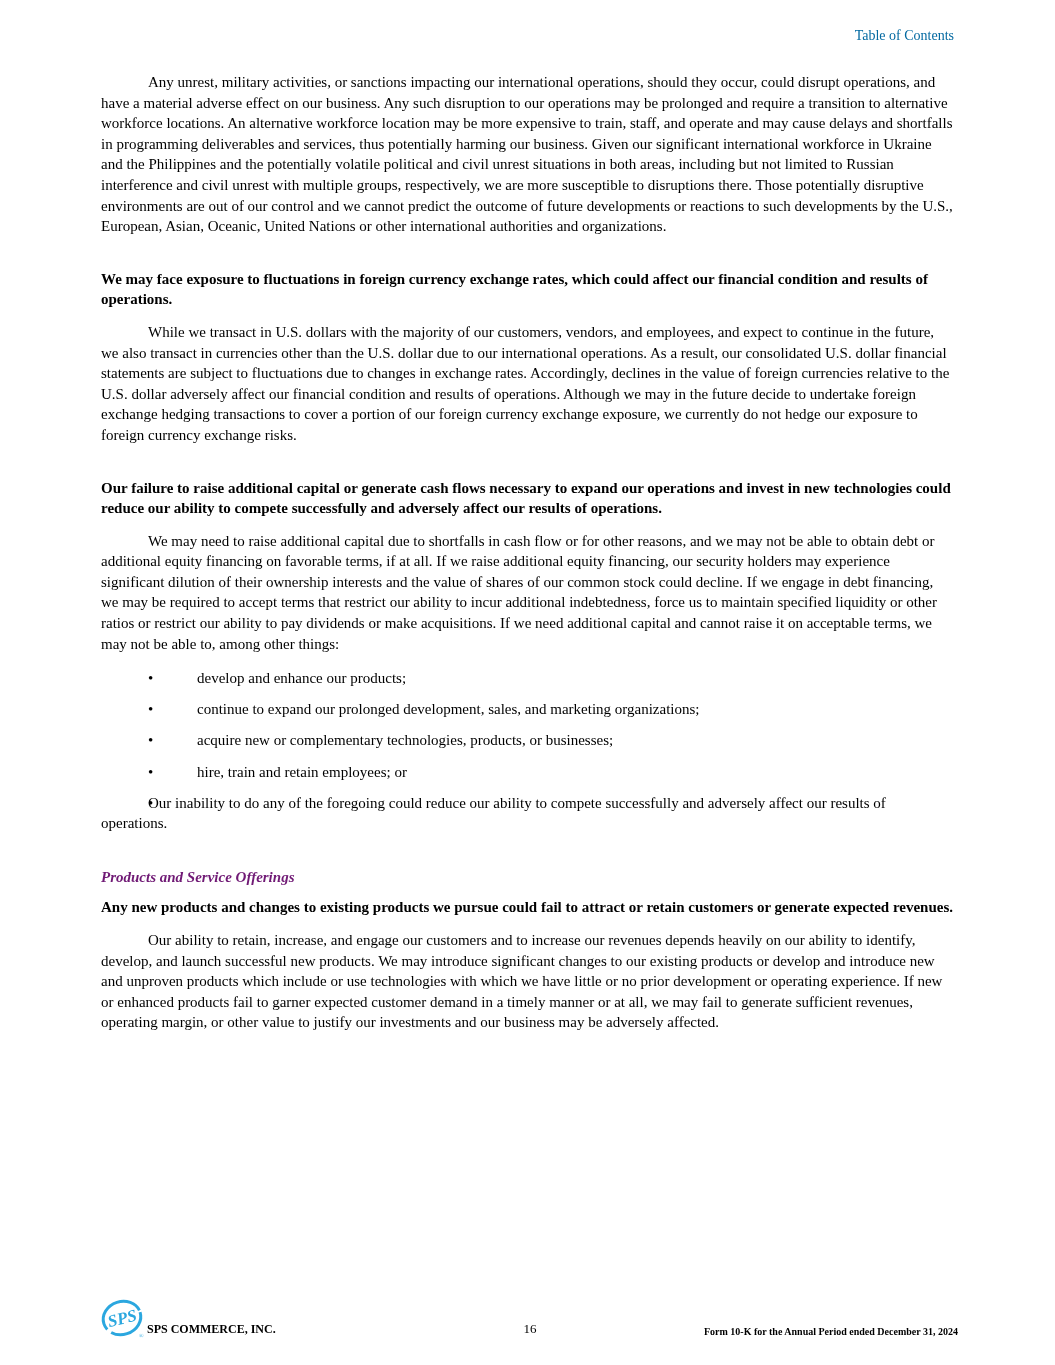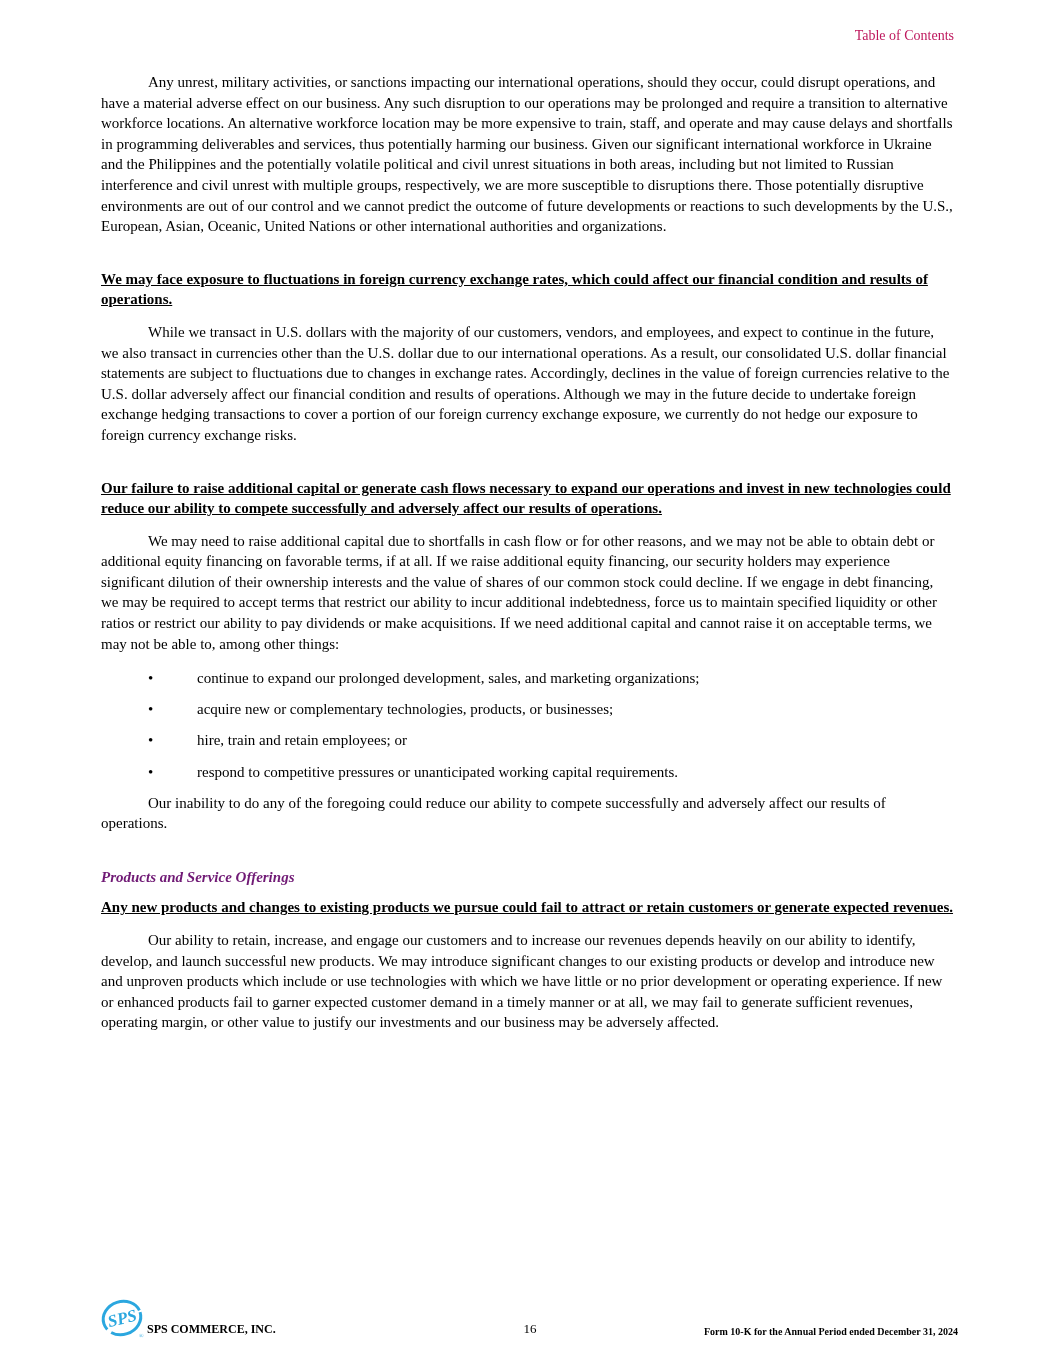--- a/index.html
+++ b/index.html
@@ -11,40 +11,39 @@
     font-family: "Liberation Serif", "DejaVu Serif", serif;
     color: #000000;
     overflow: hidden;
   }
   .toc {
     position: absolute;
     top: 27px;
     right: 101px;
     font-size: 14px;
     line-height: 17px;
-    color: #be185d;
+    color: #0369a1;
   }
   .content {
     position: absolute;
     left: 101px;
     top: 72px;
     width: 853px;
     font-size: 15px;
     line-height: 20.6px;
     text-align: left;
   }
   .para {
     margin: 0;
     text-indent: 47px;
   }
   .bold-heading {
     font-weight: bold;
     margin: 32px 0 12px 0;
     text-indent: 0;
-    text-decoration: underline;
   }
   .bold-heading.tight-top {
     margin-top: 10px;
   }
   .bullet-list {
     margin-top: 14px;
   }
   .bullet-row {
     position: relative;
     padding-left: 96px;
@@ -115,33 +114,36 @@
 
     <p class="para">While we transact in U.S. dollars with the majority of our customers, vendors, and employees, and expect to continue in the future, we also transact in currencies other than the U.S. dollar due to our international operations. As a result, our consolidated U.S. dollar financial statements are subject to fluctuations due to changes in exchange rates. Accordingly, declines in the value of foreign currencies relative to the U.S. dollar adversely affect our financial condition and results of operations. Although we may in the future decide to undertake foreign exchange hedging transactions to cover a portion of our foreign currency exchange exposure, we currently do not hedge our exposure to foreign currency exchange risks.</p>
 
     <p class="para bold-heading">Our failure to raise additional capital or generate cash flows necessary to expand our operations and invest in new technologies could reduce our ability to compete successfully and adversely affect our results of operations.</p>
 
     <p class="para">We may need to raise additional capital due to shortfalls in cash flow or for other reasons, and we may not be able to obtain debt or additional equity financing on favorable terms, if at all. If we raise additional equity financing, our security holders may experience significant dilution of their ownership interests and the value of shares of our common stock could decline. If we engage in debt financing, we may be required to accept terms that restrict our ability to incur additional indebtedness, force us to maintain specified liquidity or other ratios or restrict our ability to pay dividends or make acquisitions. If we need additional capital and cannot raise it on acceptable terms, we may not be able to, among other things:</p>
 
     <div class="bullet-list">
       <div class="bullet-row">
         <span class="bullet-dot"></span>
+        <span>develop and enhance our products;</span>
+      </div>
+      <div class="bullet-row">
+        <span class="bullet-dot"></span>
         <span>continue to expand our prolonged development, sales, and marketing organizations;</span>
       </div>
       <div class="bullet-row">
         <span class="bullet-dot"></span>
         <span>acquire new or complementary technologies, products, or businesses;</span>
       </div>
       <div class="bullet-row">
         <span class="bullet-dot"></span>
         <span>hire, train and retain employees; or</span>
       </div>
       <div class="bullet-row">
         <span class="bullet-dot"></span>
-        <span>respond to competitive pressures or unanticipated working capital requirements.</span>
       </div>
     </div>
 
     <p class="para">Our inability to do any of the foregoing could reduce our ability to compete successfully and adversely affect our results of operations.</p>
 
     <p class="para section-heading">Products and Service Offerings</p>
 
     <p class="para bold-heading tight-top">Any new products and changes to existing products we pursue could fail to attract or retain customers or generate expected revenues.</p>
 
     <p class="para">Our ability to retain, increase, and engage our customers and to increase our revenues depends heavily on our ability to identify, develop, and launch successful new products. We may introduce significant changes to our existing products or develop and introduce new and unproven products which include or use technologies with which we have little or no prior development or operating experience. If new or enhanced products fail to garner expected customer demand in a timely manner or at all, we may fail to generate sufficient revenues, operating margin, or other value to justify our investments and our business may be adversely affected.</p>

